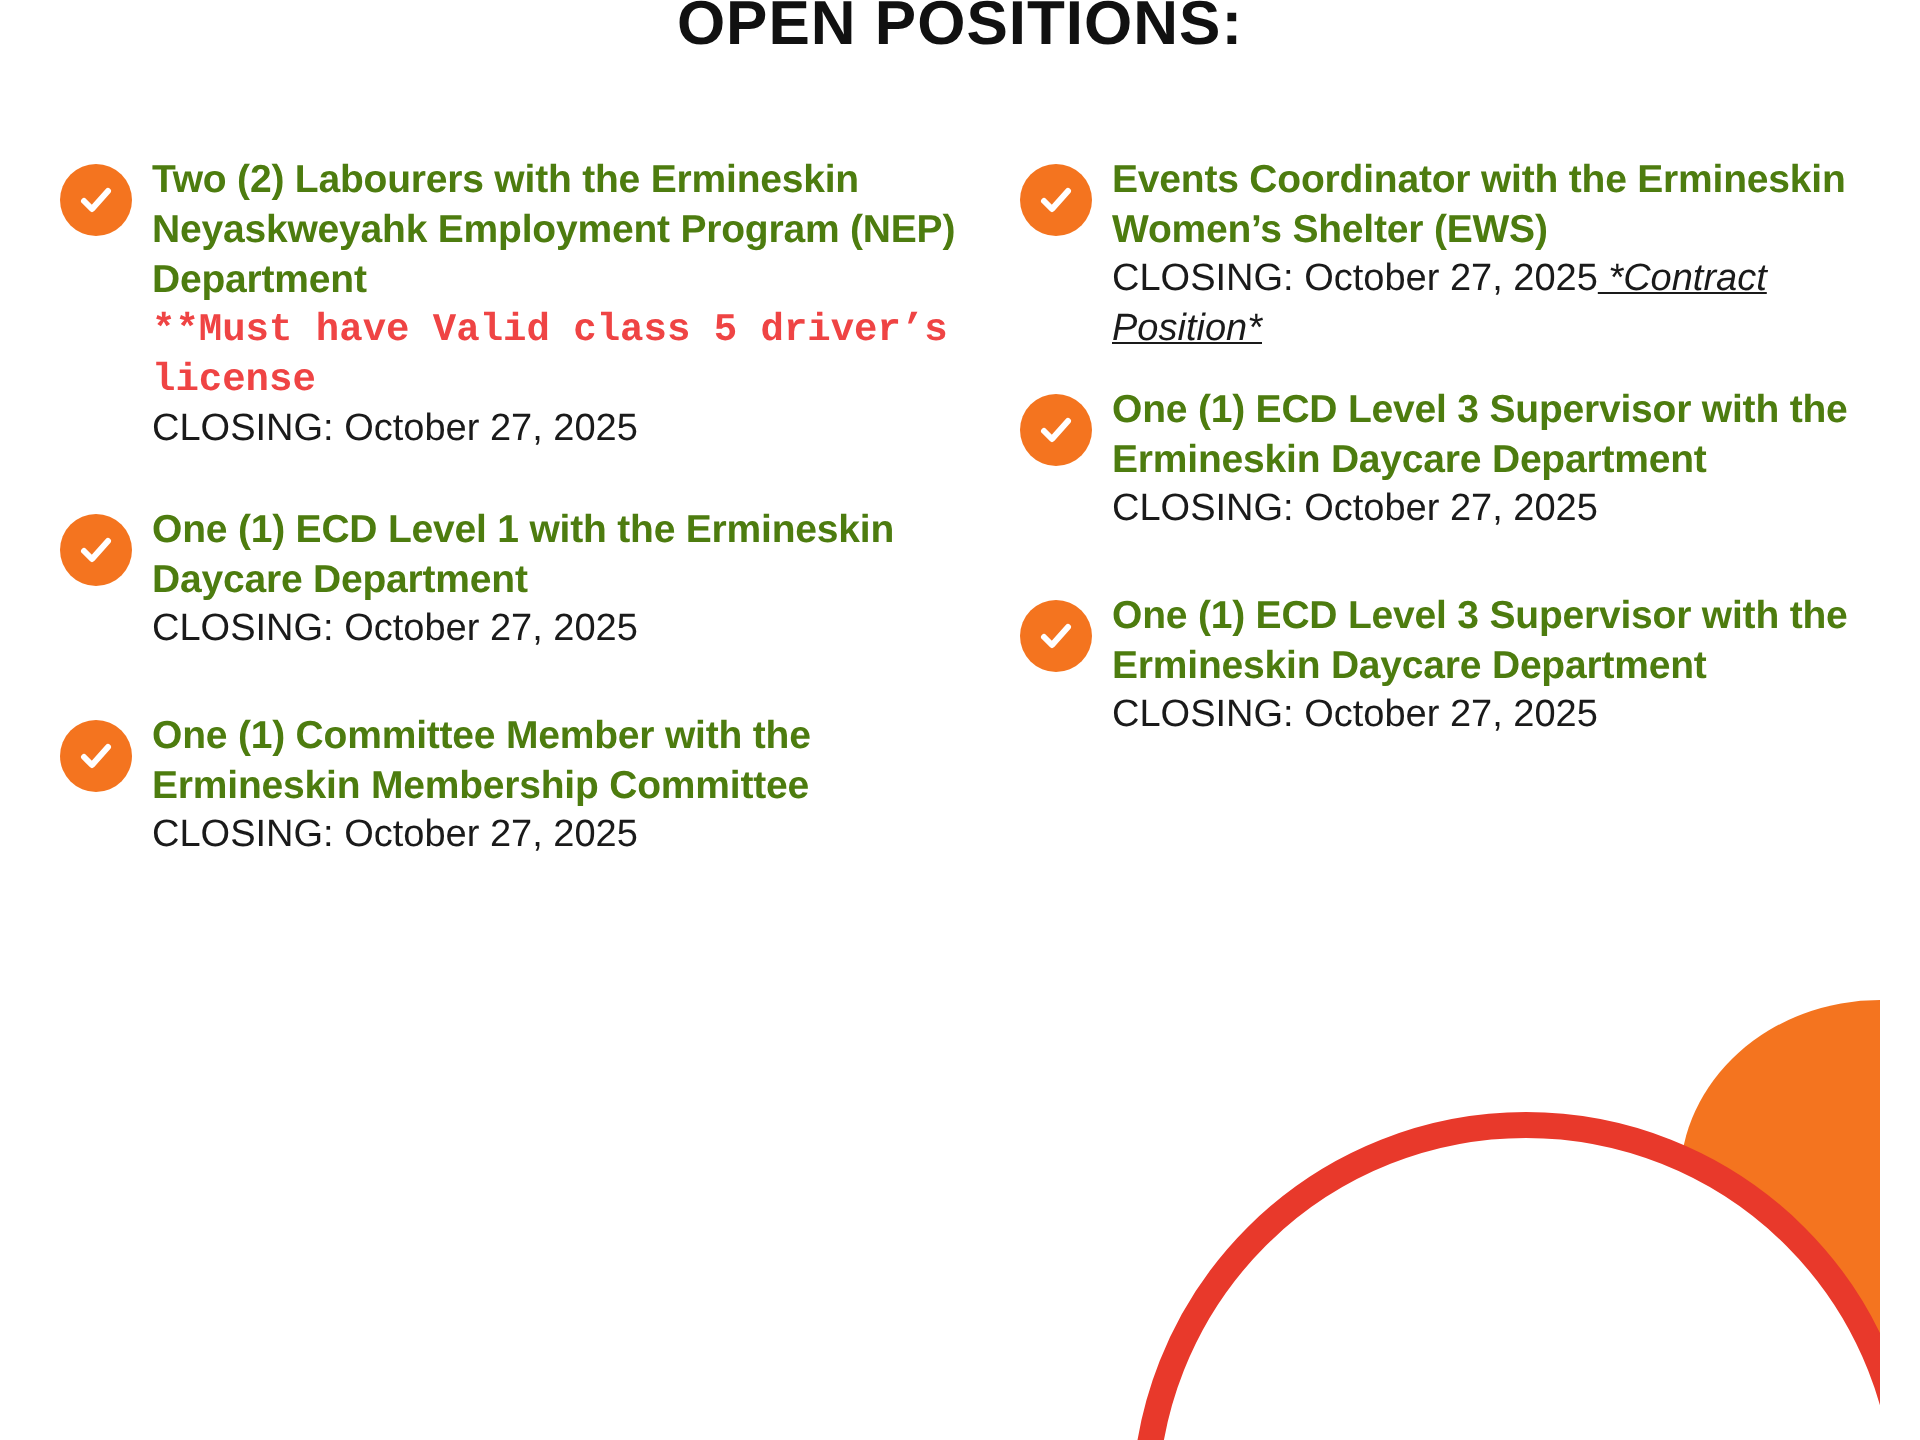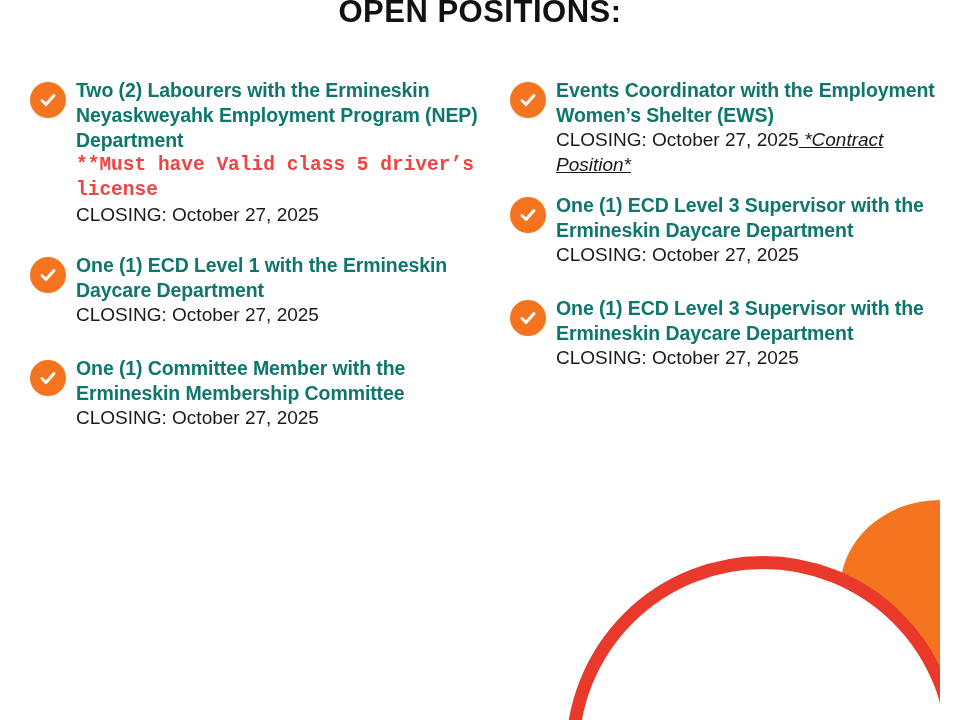--- a/index.html
+++ b/index.html
@@ -61,21 +61,21 @@
     align-items: center;
     justify-content: center;
   }
   .col-right .check { left: 8px; }
   .check svg { display: block; }
 
   .item-title {
     font-size: 19.5px;
     font-weight: bold;
     line-height: 1.28;
-    color: #0f766e;
+    color: #4d7c0f;
     letter-spacing: -0.1px;
     margin: 0;
   }
   .item-note {
     font-size: 19.5px;
     font-weight: bold;
     line-height: 1.28;
     color: #ef4444;
     margin: 0;
     font-family: Liberation Mono, monospace;
@@ -215,21 +215,21 @@
   </div>
 
   <div class="col col-right">
 
     <div class="item">
       <span class="check">
         <svg width="20" height="20" viewBox="0 0 20 20">
             <path d="M4 10.5 L8 14.5 L16 5.5" stroke="#ffffff" stroke-width="3" fill="none" stroke-linecap="round" stroke-linejoin="round"></path>
           </svg>
       </span>
-      <p class="item-title">Events Coordinator with the Employment Women’s Shelter (EWS)</p>
+      <p class="item-title">Events Coordinator with the Ermineskin Women’s Shelter (EWS)</p>
       <p class="item-closing"><span>CLOSING: October 27, 2025</span><span class="contract"> *Contract Position*</span></p>
     </div>
 
     <div class="item">
       <span class="check">
         <svg width="20" height="20" viewBox="0 0 20 20">
             <path d="M4 10.5 L8 14.5 L16 5.5" stroke="#ffffff" stroke-width="3" fill="none" stroke-linecap="round" stroke-linejoin="round"></path>
           </svg>
       </span>
       <p class="item-title">One (1) ECD Level 3 Supervisor with the Ermineskin Daycare Department</p>

